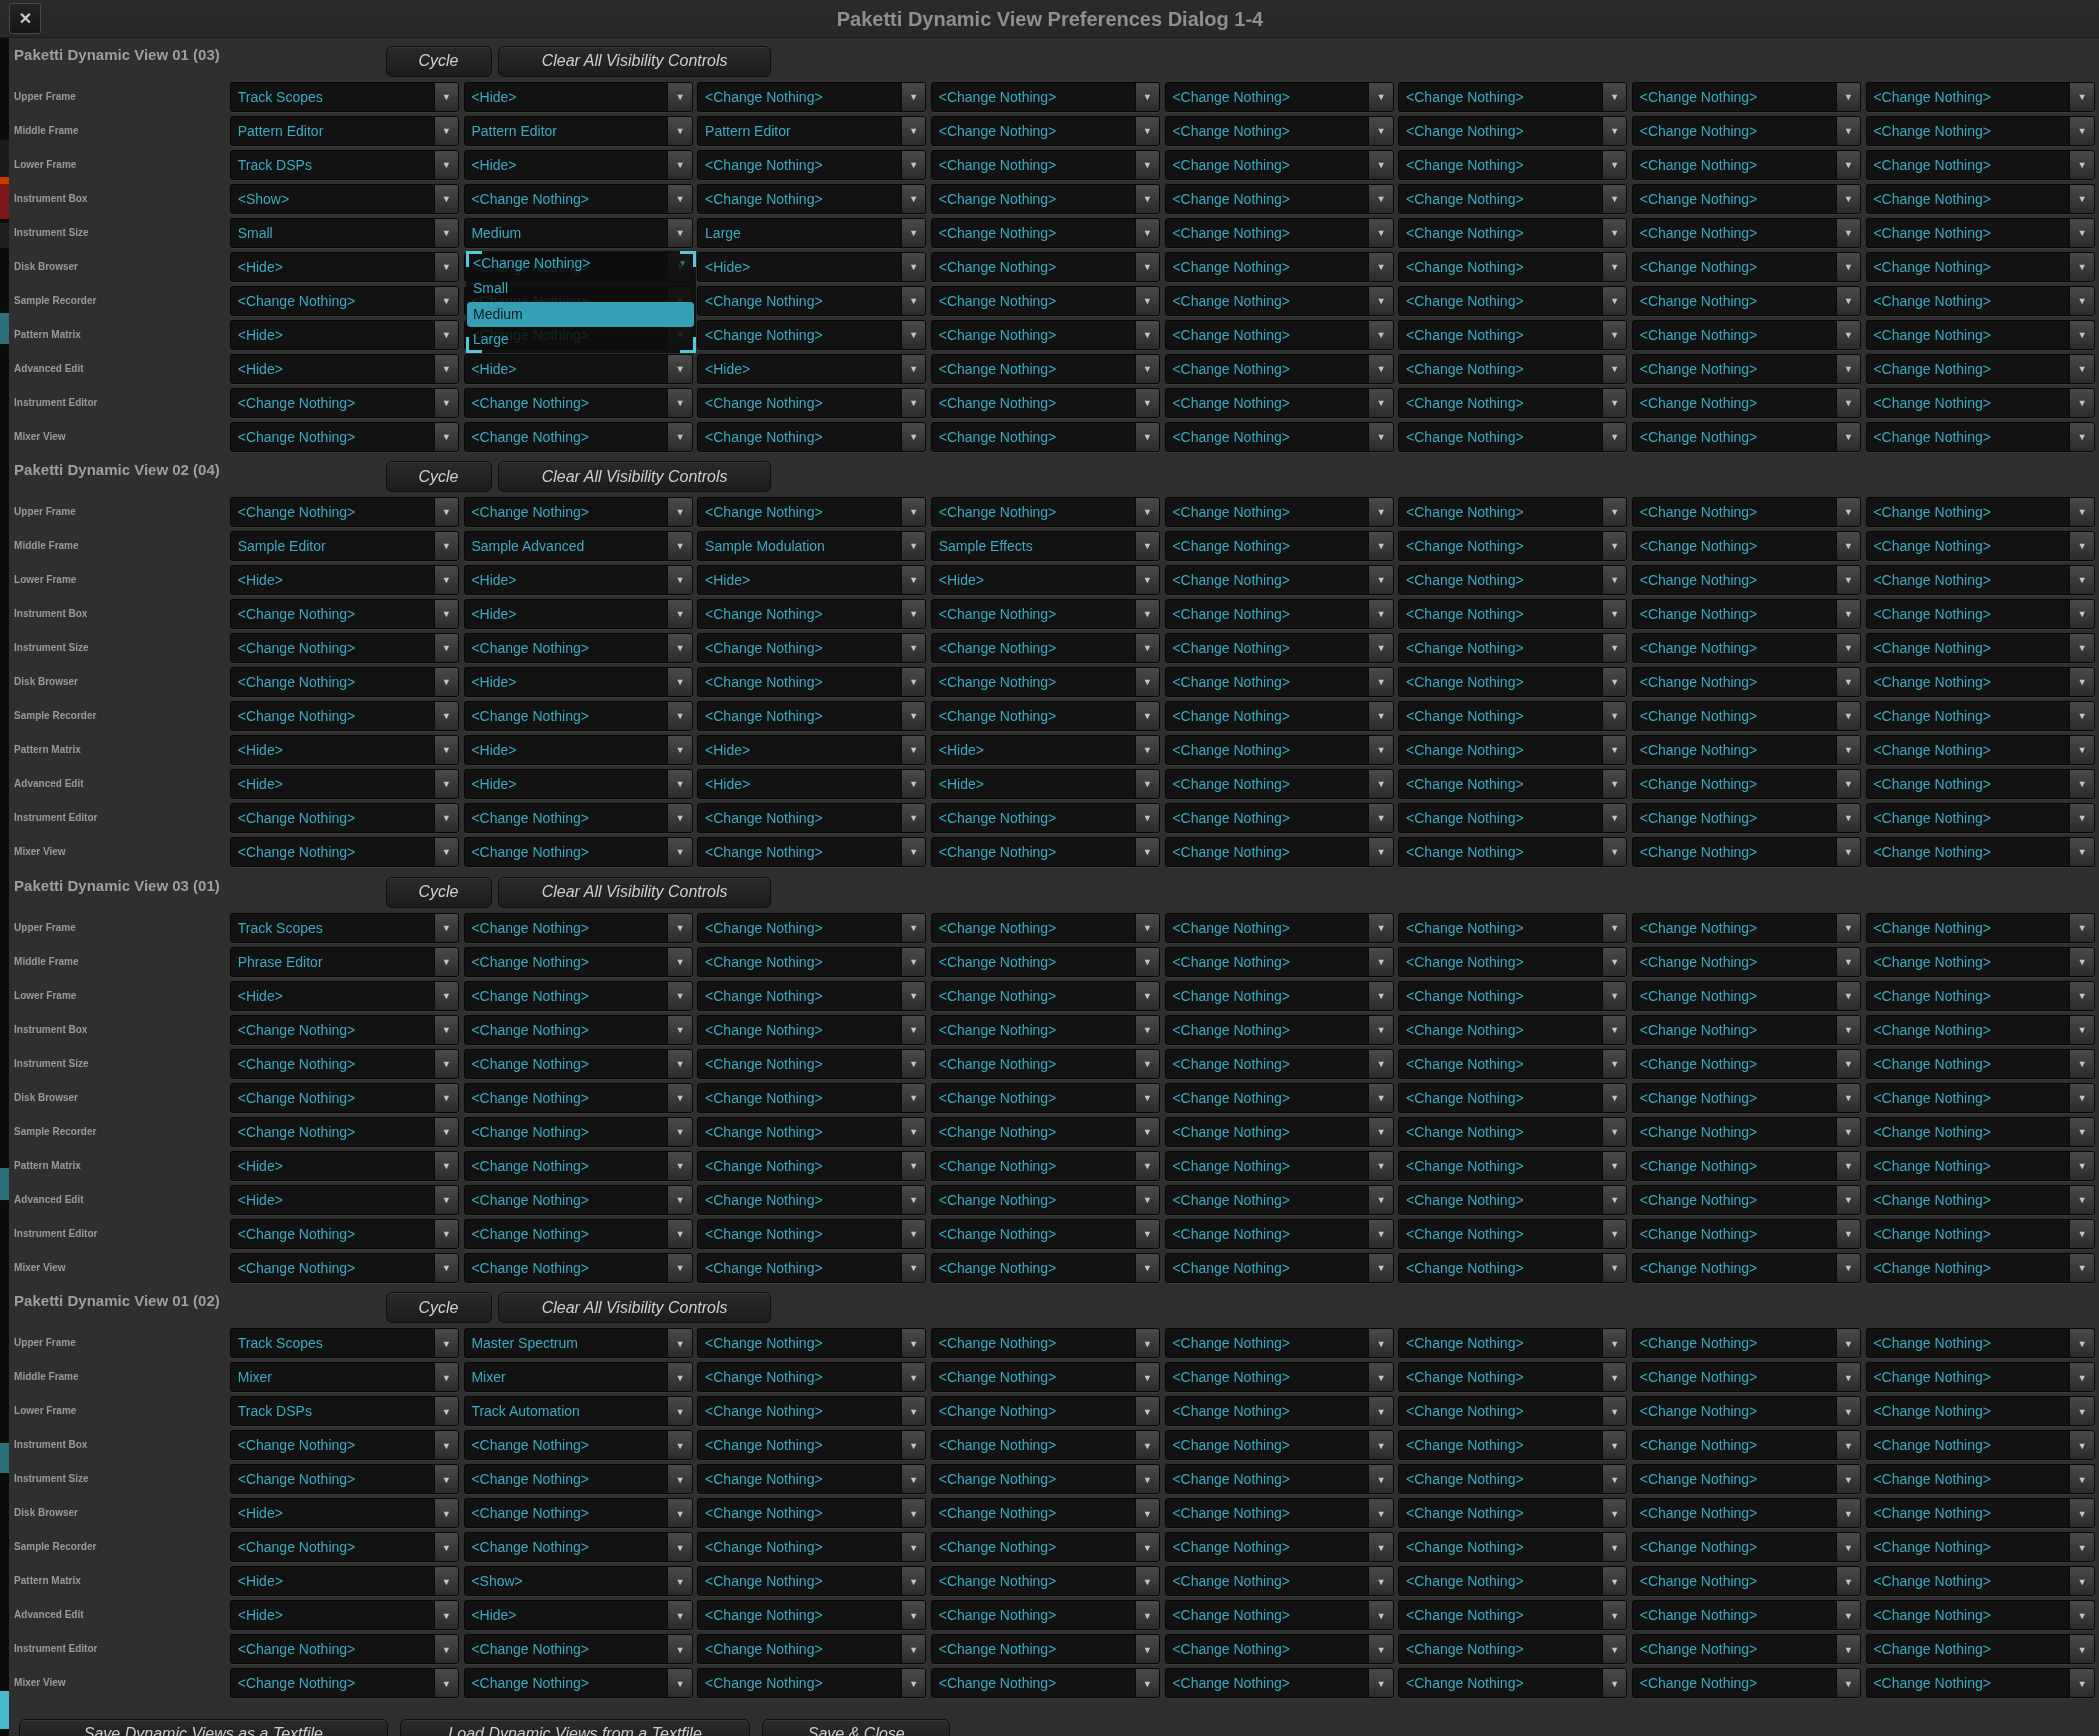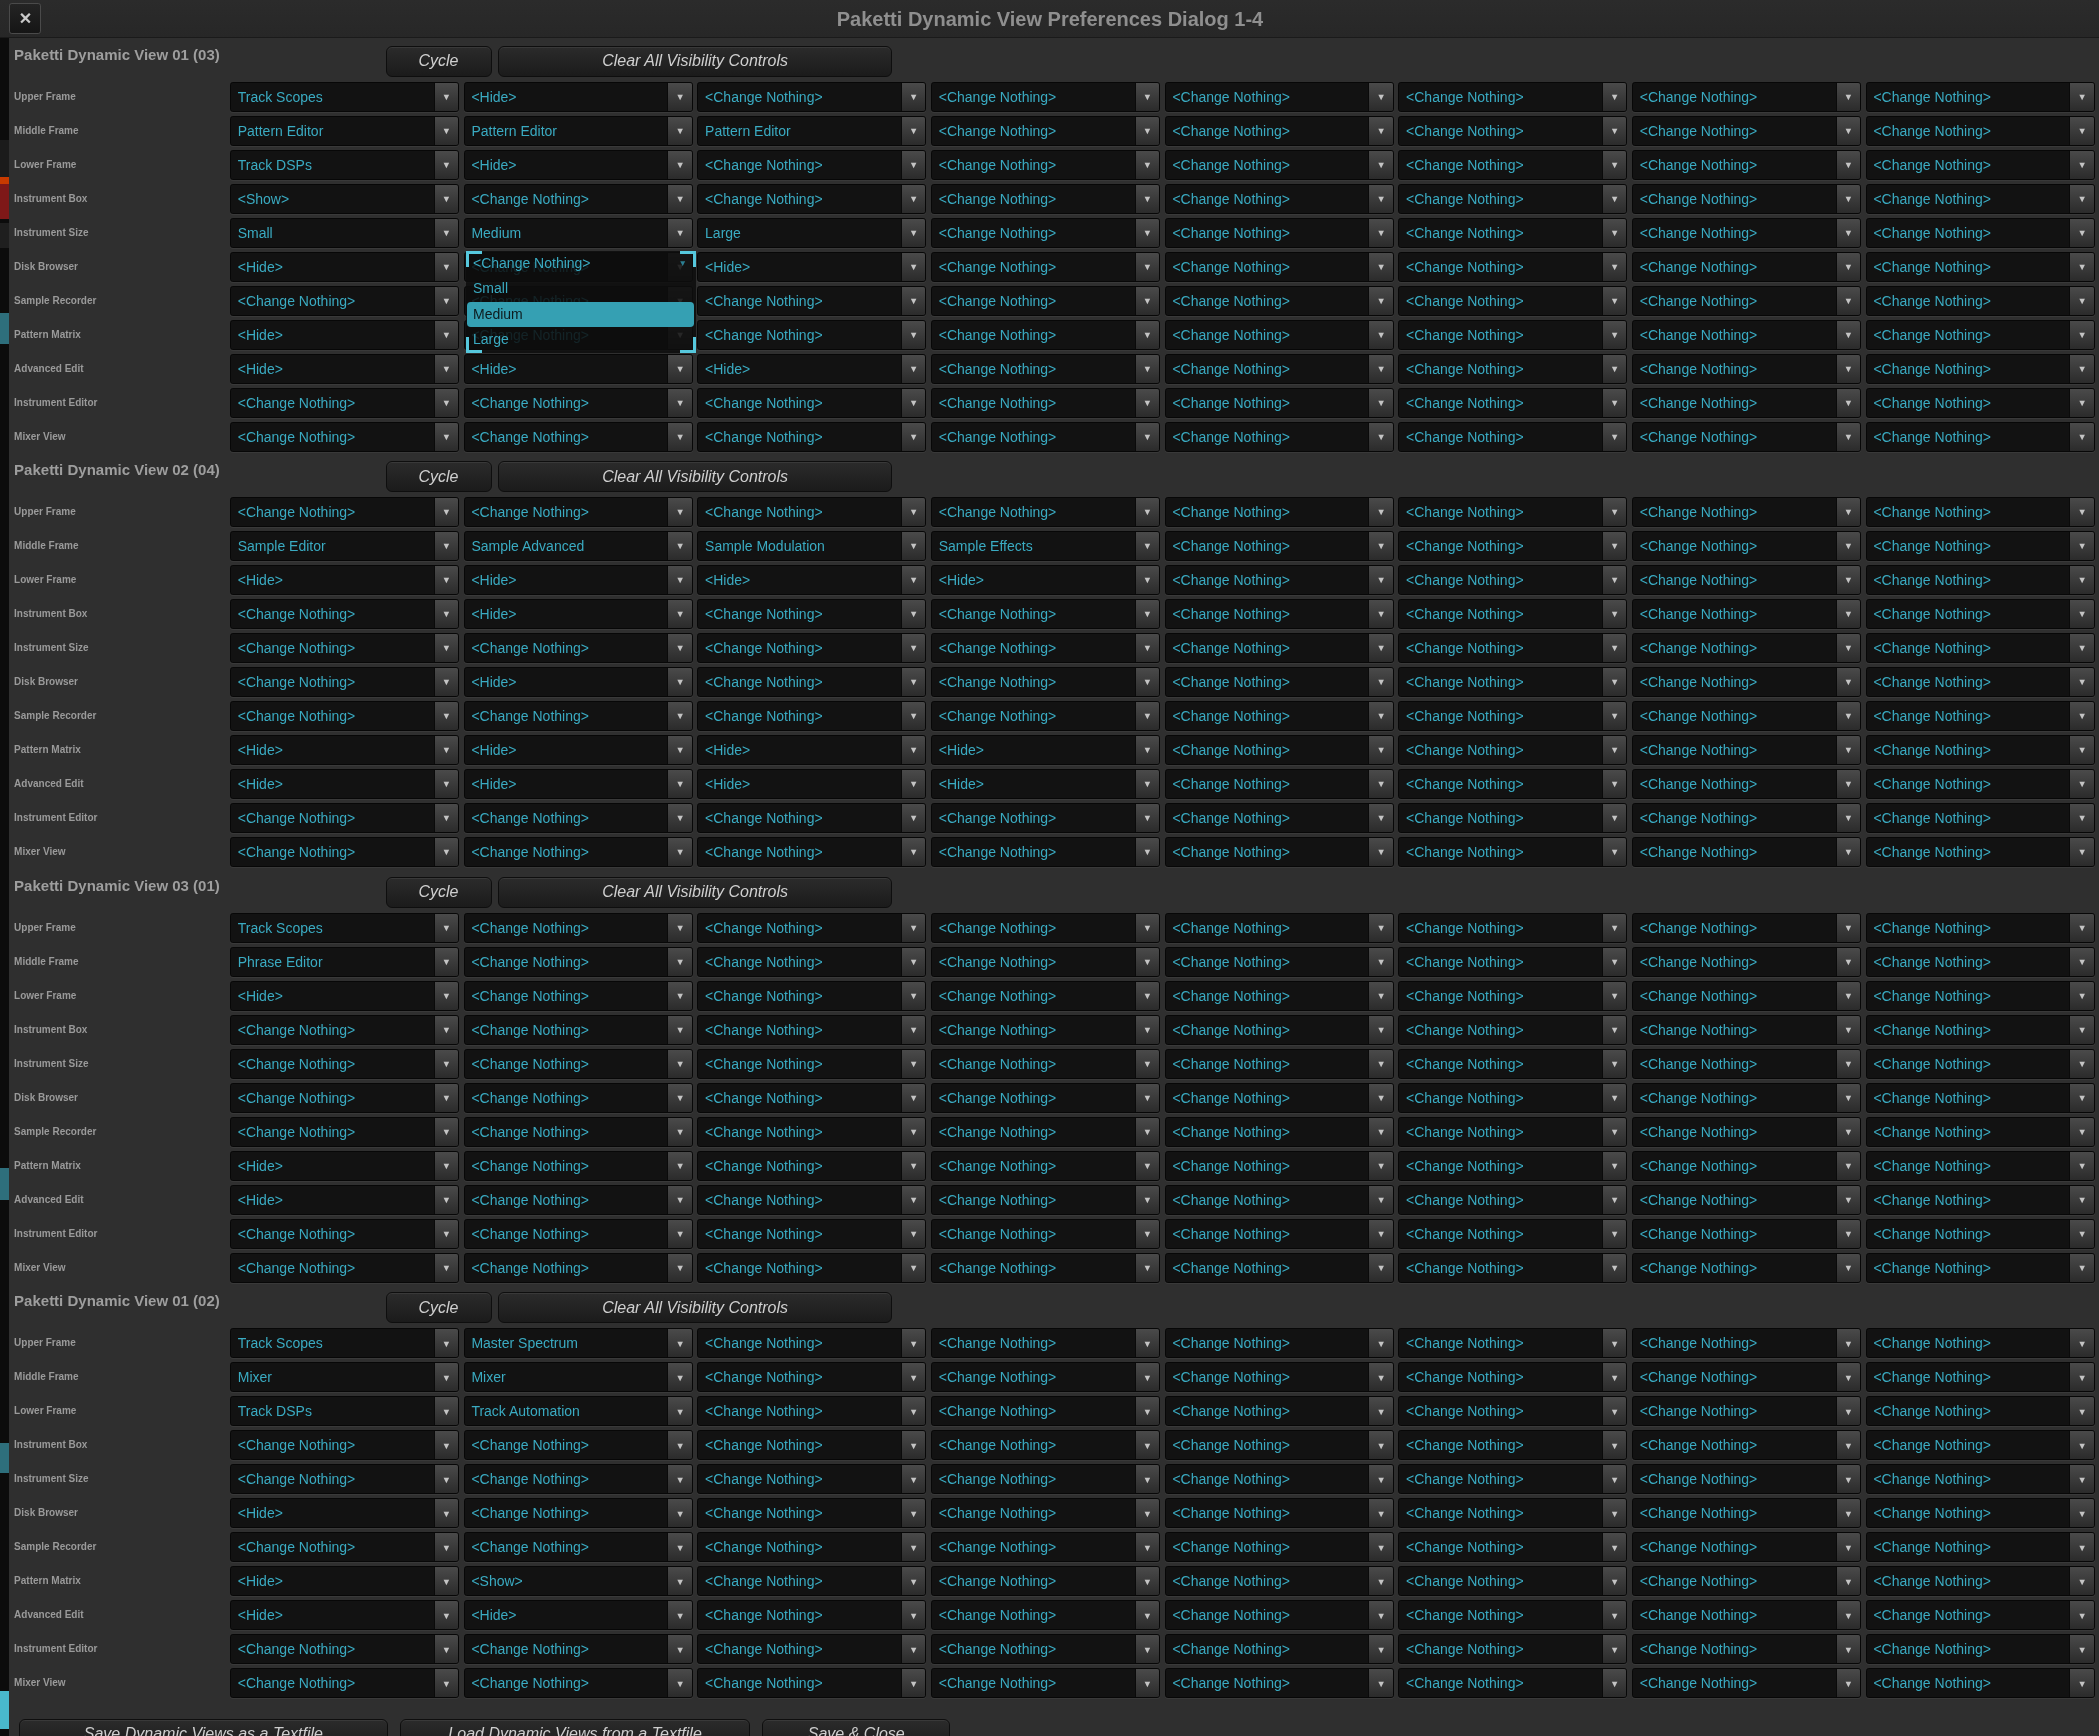--- a/index.html
+++ b/index.html
@@ -20,21 +20,21 @@
 
   
   .content { position:absolute; left:8.5px; top:38px; width:2091px; height:1699px; padding-top:7.5px; }
   .section { margin-bottom:5.6px; }
   .sec-header { height:36px; display:flex; }
   .sec-title { width:377px; padding-left:5.6px; color:#9e9e9e; font-weight:bold; font-size:15px; }
   .btn { height:31px; background:linear-gradient(#2b2b2b,#1b1b1b); border:0.9px solid #0e0e0e;
     box-shadow:inset 0 0.9px 0 rgba(255,255,255,0.07); color:#cfcfcf; font-size:16px;
     display:inline-flex; align-items:center; justify-content:center; border-radius:6px; cursor:default; white-space:nowrap;font-style:italic; }
   .cycle-btn { width:106px; margin-right:6.6px; }
-  .clear-btn { width:394px; }
+  .clear-btn { width:273px; }
 
   .grid-row { height:34px; display:flex; align-items:flex-start; padding-left:5.6px; }
   .row-label { width:217px; line-height:30px; color:#9a9a9a; font-weight:bold; font-size:10px; white-space:nowrap; }
   .dd { width:230px; height:30px; margin-right:4.7px; display:flex; background:#121212;
     border:0.9px solid #070707; border-radius:2.8px; overflow:hidden;
     box-shadow:0 0.9px 0 rgba(255,255,255,0.05); }
   .dd-value { flex:1; color:#3aabc2; font-size:14px; line-height:28px; padding-left:6.6px;
     white-space:nowrap; overflow:hidden; }
   .dd-arrow { width:24.5px; background:linear-gradient(#4a4a4a,#2b2b2b); border-left:0.9px solid #0a0a0a;
     display:flex; align-items:center; justify-content:center; }

